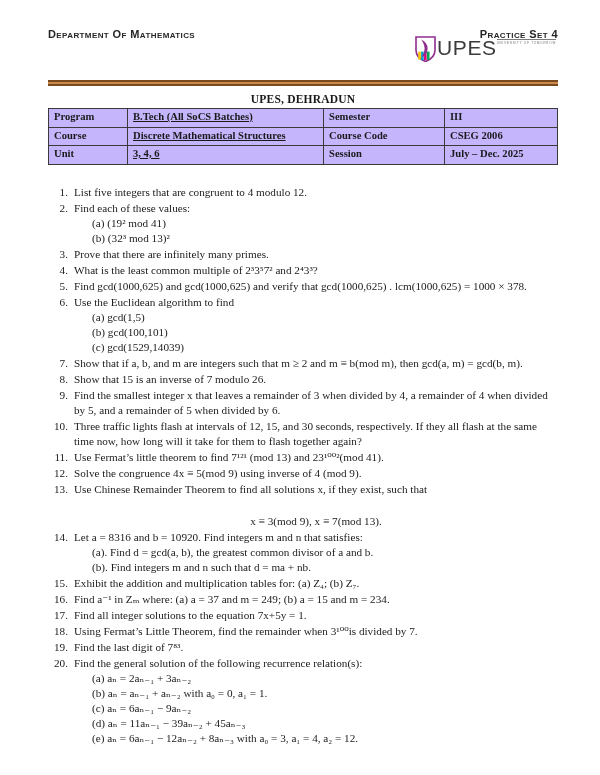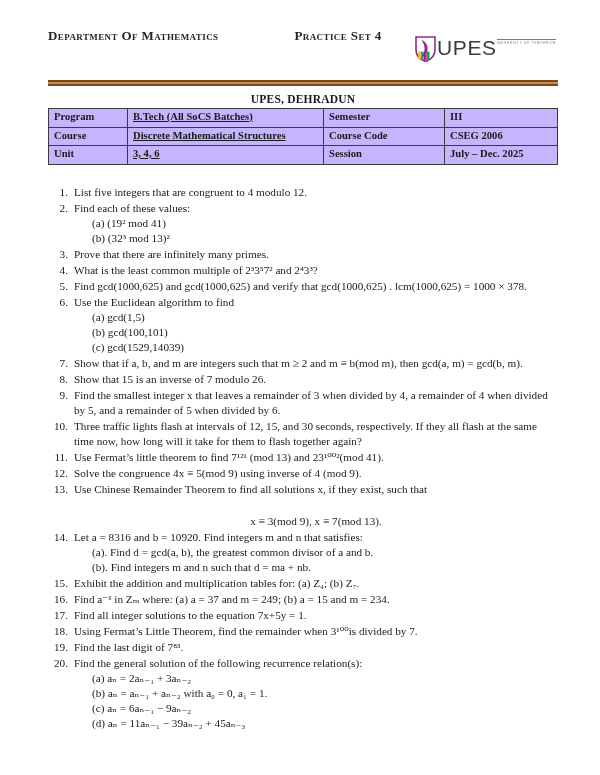--- a/index.html
+++ b/index.html
@@ -24,27 +24,28 @@
   }
 
   
   .doc-header {
     position: relative;
     height: 46px;
   }
   .hdr-line {
     display: flex;
     align-items: baseline;
-    font-family: Liberation Serif, serif;
+    font-family: Liberation Sans, sans-serif;
     font-weight: bold;
-    font-size: 13px;
+    font-size: 11px;
     letter-spacing: 0.4px;
     color: #262626;
     font-variant: small-caps;
     text-transform: capitalize;
+    justify-content: space-between;
   }
   .hdr-dept { white-space: nowrap; }
   .hdr-practice { margin-left: 76px; white-space: nowrap; }
 
   
   .logo-block {
     position: absolute;
     right: 2px;
     top: 8px;
     display: flex;
@@ -318,17 +319,18 @@
     </div>
 
     <div class="qrow">
       <span class="qnum">20.</span>
       <span class="qbody">
         <span>Find the general solution of the following recurrence relation(s):</span>
         <div class="sub">(a) aₙ = 2aₙ₋₁ + 3aₙ₋₂</div>
         <div class="sub">(b) aₙ = aₙ₋₁ + aₙ₋₂ with a₀ = 0,  a₁ = 1.</div>
         <div class="sub">(c) aₙ = 6aₙ₋₁ − 9aₙ₋₂</div>
         <div class="sub">(d) aₙ = 11aₙ₋₁ − 39aₙ₋₂ + 45aₙ₋₃</div>
+        <div class="sub">(e) aₙ = 6aₙ₋₁ − 12aₙ₋₂ + 8aₙ₋₃ with a₀ = 3, a₁ = 4, a₂ = 12.</div>
       </span>
     </div>
 
   </div>
 </div>
 
 </body></html>

